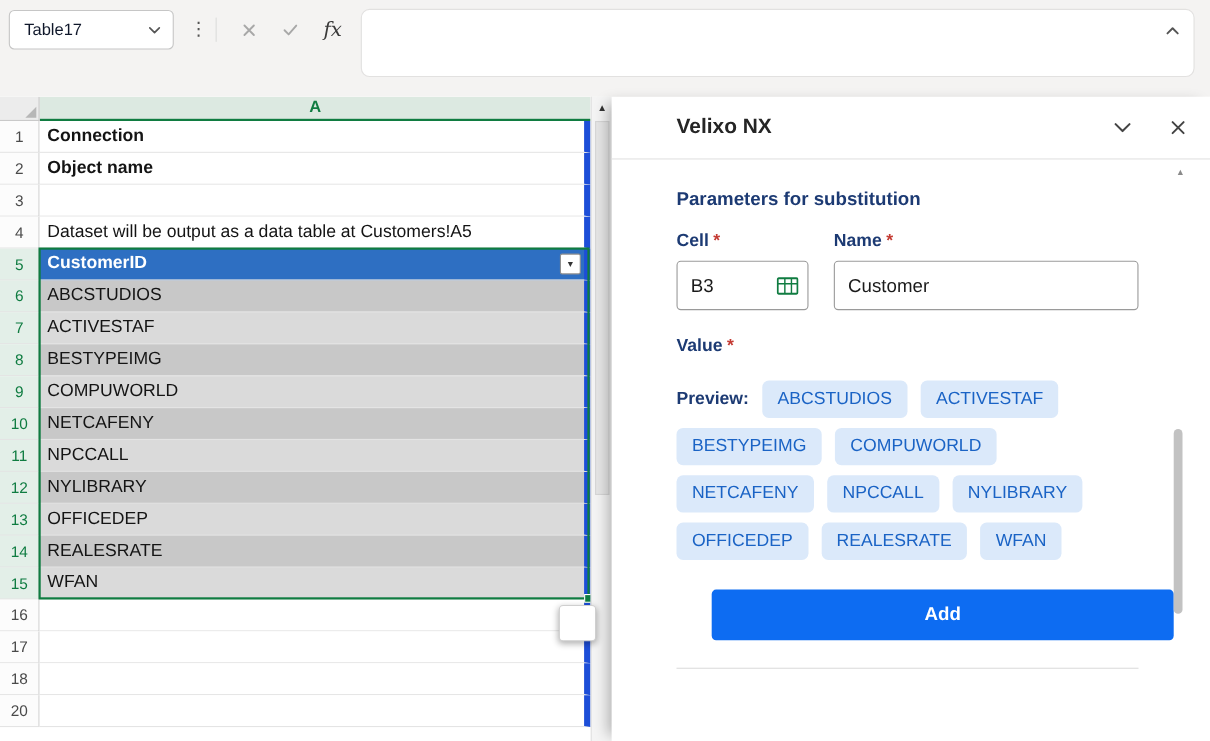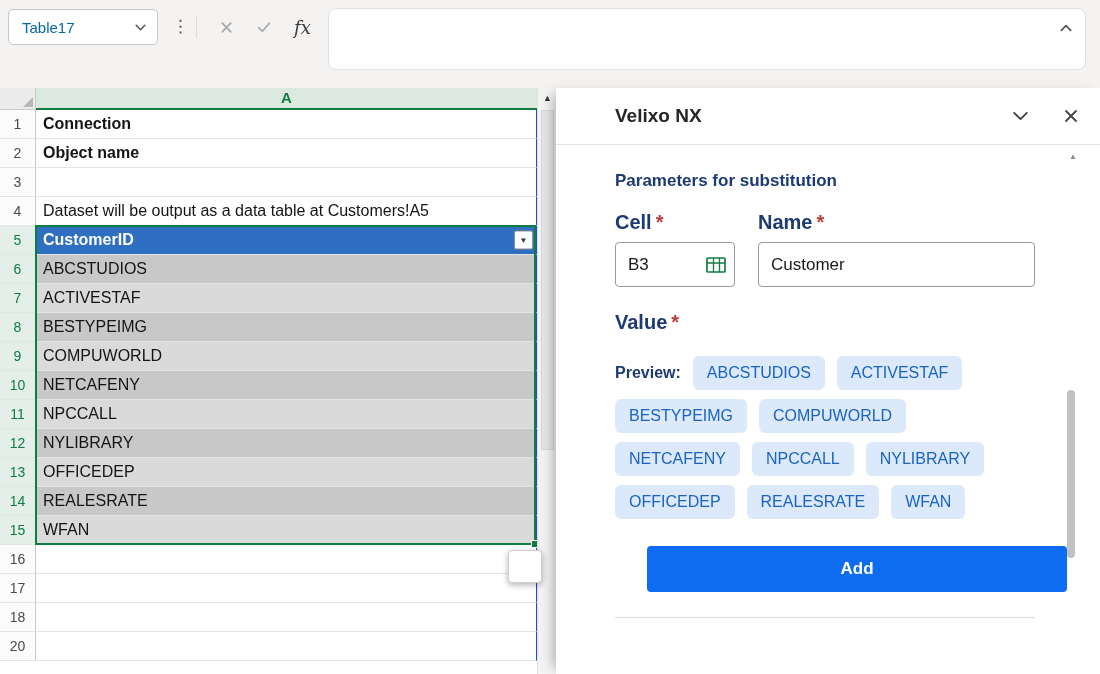--- a/index.html
+++ b/index.html
@@ -4,21 +4,21 @@
 <style>
   * { margin:0; padding:0; box-sizing:border-box; }
   body { font-family:"Liberation Sans", sans-serif; background:#fff; }
   .app { position:relative; width:1100px; height:674px; background:#fff; overflow:hidden; }
 
   
   .topbar { position:absolute; top:0; left:0; width:1100px; height:88px; background:#f4f3f2; }
   .name-box { position:absolute; left:8px; top:9px; width:150px; height:36px; background:#fff;
               border:1px solid #c6c6c6; border-radius:5px; display:flex; align-items:center;
               padding:0 10px 0 13px; cursor:pointer; }
-  .name-box-text { flex:1; font-size:15px; color:#0369a1; }
+  .name-box-text { flex:1; font-size:15px; color:#0f172a; }
   .menu-dots { position:absolute; left:172px; top:16px; font-size:17px; color:#555; cursor:pointer; }
   .fb-icons { position:absolute; left:196px; top:9px; height:36px; display:flex; align-items:center; gap:22px; }
   .vdiv { width:1px; height:22px; background:#dcdcdc; }
   .icon { display:inline-flex; align-items:center; justify-content:center; }
   .fx { font-family:"DejaVu Serif", serif; font-style:italic; font-size:18px; color:#3a3a3a; cursor:pointer; }
   .formula-bar { position:absolute; left:328px; top:8px; width:758px; height:62px; background:#fff;
                  border:1px solid #e2e1e0; border-radius:8px; }
   .formula-input { position:absolute; left:12px; top:6px; width:700px; height:28px; border:none;
                    outline:none; font-size:16px; font-family:inherit; color:#222; background:transparent; }
   .collapse { position:absolute; right:12px; top:12px; cursor:pointer; }
@@ -30,21 +30,21 @@
             border-bottom:1px solid #c9c9c9; cursor:pointer; }
   .corner .tri { position:absolute; right:2px; bottom:2px; width:0; height:0;
                  border-left:10px solid transparent; border-bottom:10px solid #b7b7b7; }
   .colA { flex:1; background:#dce9e1; color:#107c41; font-weight:bold; font-size:15px;
           text-align:center; line-height:19px; border-bottom:2px solid #107c41; cursor:pointer; }
   .grid-row { display:flex; height:29px; }
   .row-header { flex:0 0 36px; border-right:1px solid #c9c9c9; border-bottom:1px solid #e4e4e4;
                 font-size:14px; color:#4a4a4a; display:flex; align-items:center; justify-content:center;
                 background:#fcfcfc; cursor:pointer; }
   .row-header.sel { background:#e3efe8; color:#0f7c41; }
-  .cell { flex:1; border-bottom:1px solid #e4e4e4; border-right:1px solid #1d4ed8; display:flex;
+  .cell { flex:1; border-bottom:1px solid #e4e4e4; border-right:6px solid #1d4ed8; display:flex;
           align-items:center; padding:0 4px 0 7px; font-size:16px; color:#141414; position:relative;
           background:#fff; overflow:hidden; white-space:nowrap; cursor:cell; }
   .cell.b { font-weight:bold; }
   .cell.thead { background:#2e6fc2; color:#fff; font-weight:bold; }
   .cell.band-a { background:#c8c8c8; }
   .cell.band-b { background:#dadada; }
   .filter-dd { position:absolute; right:3px; top:50%; transform:translateY(-50%); width:19px; height:19px;
                background:#fff; border:1px solid #8f8f8f; border-radius:2px; display:flex; align-items:center;
                justify-content:center; font-size:8px; color:#333; cursor:pointer; }
   .selection { position:absolute; left:35px; top:137px; width:501px; height:320px;
@@ -69,21 +69,21 @@
   .panel-header { position:relative; height:57px; border-bottom:1px solid #e2e2e2; }
   .panel-title { position:absolute; left:59px; top:50%; transform:translateY(-50%); font-size:19px;
                  font-weight:bold; color:#252525; }
   .ph-chev { position:absolute; right:74px; top:50%; transform:translateY(-50%); cursor:pointer; }
   .ph-close { position:absolute; right:24px; top:50%; transform:translateY(-50%); cursor:pointer; }
   .panel-body { padding:26px 0 12px 59px; width:479px; }
   .section-title { font-size:17px; font-weight:bold; color:#1c3a73; margin-bottom:20px; }
   .field-row { display:flex; gap:23px; width:420px; }
   .cell-field { width:120px; flex:0 0 120px; }
   .name-field { flex:1; }
-  .label { font-size:20px; font-weight:bold; color:#1c3a73; margin-bottom:8px; }
+  .label { font-size:16px; font-weight:bold; color:#1c3a73; margin-bottom:8px; }
   .req { color:#c43a32; margin-left:4px; }
   .input-wrap { position:relative; }
   input.txt { width:100%; height:45px; border:1px solid #9a9a9a; border-radius:4px; font-size:17px;
               color:#1a1a1a; padding:0 12px; font-family:inherit; background:#fff; outline:none; }
   .with-icon input.txt { padding-right:36px; }
   .input-icon { position:absolute; right:9px; top:50%; transform:translateY(-50%); display:flex; cursor:pointer; }
   .value-field { margin-top:24px; width:420px; }
   .value-field input.txt { border:2px solid #0d6cf2; }
   .preview-row { margin-top:22px; width:392px; display:flex; flex-wrap:wrap; align-items:center;
                  column-gap:12px; row-gap:9px; }

